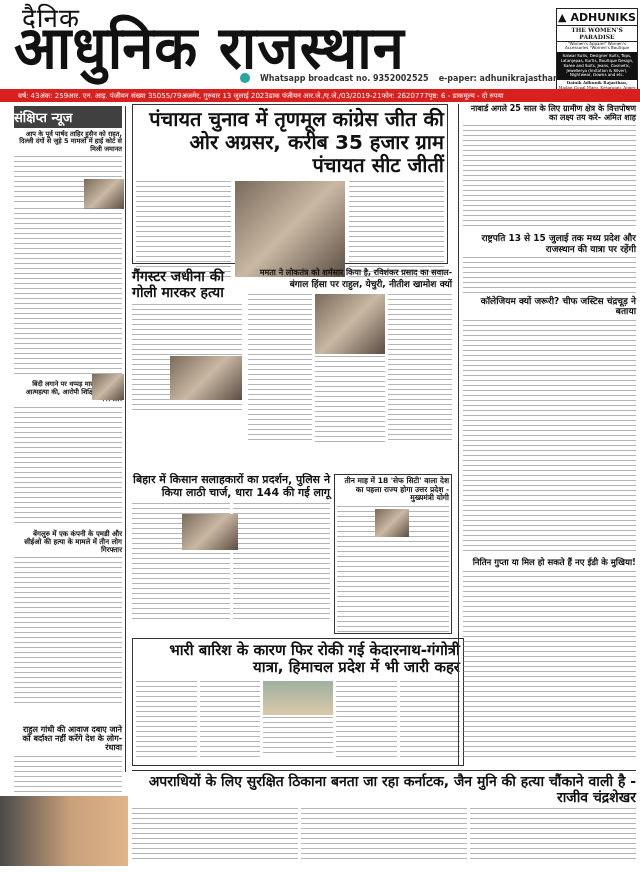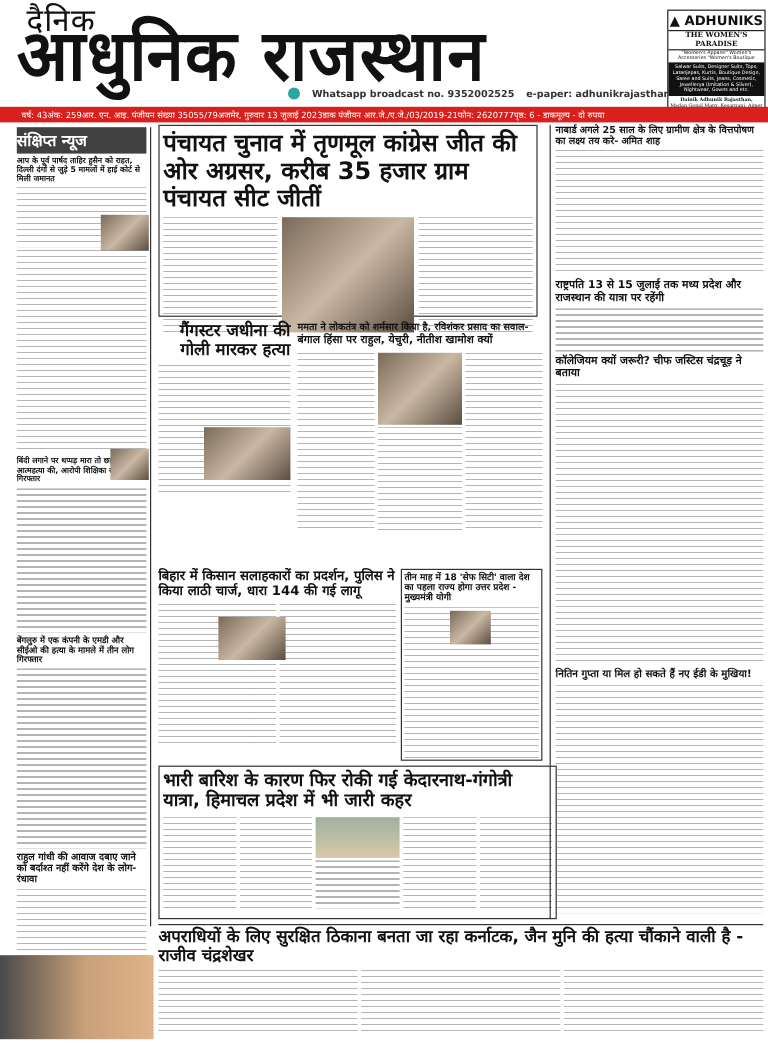--- a/index.html
+++ b/index.html
@@ -12,21 +12,21 @@
 .ad{left:556px;top:8px;width:82px;height:84px;border:1px solid #222;font-size:4px;text-align:center;line-height:1.2;background:#fff}
 .ad .brand{font-size:11px;font-weight:900;padding:2px 0 1px}
 .ad .tag{font-family:"DejaVu Serif",serif;font-size:6px;font-weight:bold;border-top:1px solid #222;border-bottom:1px solid #222}
 .ad .blk{background:#111;color:#fff;padding:2px 1px;margin:1px 0;font-size:4px}
 .ad .addr{font-family:"DejaVu Serif",serif;font-size:4px}
 .contact{left:240px;top:73px;font-size:8px;font-weight:bold;color:#333;display:flex;gap:10px;align-items:center}
 .contact .wa{width:10px;height:10px;border-radius:50%;background:#2aa6a0}
 .redbar{left:0;top:89px;width:640px;height:13px;background:#d8201e;color:#fff;font-size:7px;display:flex;align-items:center;padding:0 18px}
 .col{border-right:1px solid #333}
 .brief-title{background:#404040;color:#fff;font-size:13px;font-weight:bold;text-align:left;padding:2px 0}
-.hl{font-weight:900;text-align:left;line-height:1.15}
+.hl{font-weight:900;text-align:right;line-height:1.15}
 .photo{background:linear-gradient(135deg,#7a6a5a,#c9b8a3 50%,#5b4d42);}
 .boxed{border:1px solid #333}
 .lines{background:repeating-linear-gradient(to bottom,#777 0,#777 1px,transparent 1px,transparent 5px);opacity:.55}
 </style>
 </head>
 <body>
 
 <div class="abs mast">
   <div class="abs title-small">दैनिक</div>
   <div class="abs title-big">आधुनिक राजस्थान</div>
@@ -61,35 +61,35 @@
   <div class="brief-title">संक्षिप्त न्यूज</div>
   <div class="hl" style="font-size:6.5px;margin-top:3px">आप के पूर्व पार्षद ताहिर हुसैन को राहत, दिल्ली दंगों से जुड़े 5 मामलों में हाई कोर्ट से मिली जमानत</div>
   <div class="lines" style="height:50px;margin-top:3px"></div>
   <div class="photo" style="position:absolute;left:70px;top:73px;width:40px;height:30px"></div>
   <div class="lines" style="height:170px;margin-top:2px"></div>
   <div class="hl" style="font-size:6.5px;margin-top:3px">बिंदी लगाने पर थप्पड़ मारा तो छात्रा ने आत्महत्या की, आरोपी शिक्षिका समेत दो गिरफ्तार</div>
   <div class="lines" style="height:120px;margin-top:3px"></div>
   <div class="photo" style="position:absolute;left:78px;top:268px;width:32px;height:26px"></div>
   <div class="hl" style="font-size:7px;margin-top:3px">बेंगलुरु में एक कंपनी के एमडी और सीईओ की हत्या के मामले में तीन लोग गिरफ्तार</div>
   <div class="lines" style="height:150px;margin-top:3px"></div>
-  <div class="hl" style="font-size:8px;margin-top:3px">राहुल गांधी की आवाज दबाए जाने को बर्दाश्त नहीं करेंगे देश के लोग- रंधावा</div>
+  <div class="hl" style="font-size:8px;margin-top:18px">राहुल गांधी की आवाज दबाए जाने को बर्दाश्त नहीं करेंगे देश के लोग- रंधावा</div>
   <div class="lines" style="height:60px;margin-top:3px"></div>
 </div>
 
 <div class="abs boxed" style="left:132px;top:104px;width:316px;height:160px;padding:3px">
   <div class="hl" style="font-size:20px">पंचायत चुनाव में तृणमूल कांग्रेस जीत की ओर अग्रसर, करीब 35 हजार ग्राम पंचायत सीट जीतीं</div>
   <div style="display:flex;gap:4px;margin-top:4px">
     <div class="lines" style="flex:1;height:96px"></div>
     <div class="photo" style="width:110px;height:96px"></div>
     <div class="lines" style="flex:1;height:96px"></div>
   </div>
 </div>
 
 <div class="abs" style="left:132px;top:268px;width:110px;height:170px">
-  <div class="hl" style="font-size:14px;text-align:right">गैंगस्टर जधीना की गोली मारकर हत्या</div>
+  <div class="hl" style="font-size:14px;text-align:left">गैंगस्टर जधीना की गोली मारकर हत्या</div>
   <div class="lines" style="height:110px;margin-top:4px"></div>
   <div class="photo" style="position:absolute;left:38px;top:88px;width:72px;height:44px"></div>
 </div>
 
 <div class="abs" style="left:248px;top:268px;width:204px;height:170px">
   <div class="hl" style="font-size:8px">ममता ने लोकतंत्र को शर्मसार किया है, रविशंकर प्रसाद का सवाल-</div>
   <div class="hl" style="font-size:9px;margin-top:2px">बंगाल हिंसा पर राहुल, येचुरी, नीतीश खामोश क्यों</div>
   <div style="display:flex;gap:3px;margin-top:4px">
     <div class="lines" style="flex:1;height:150px"></div>
     <div style="width:70px">

